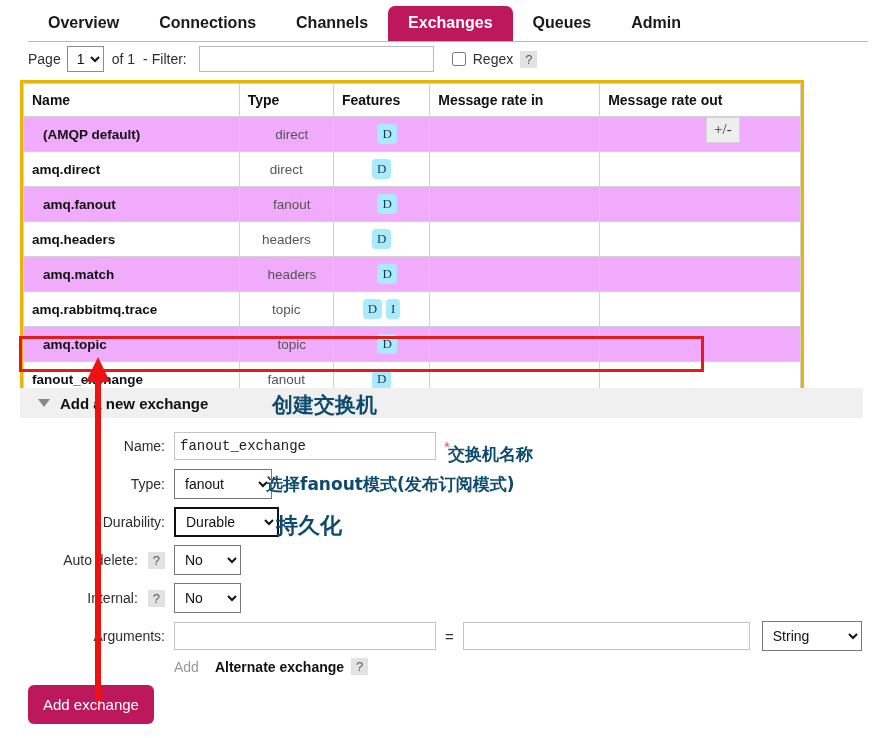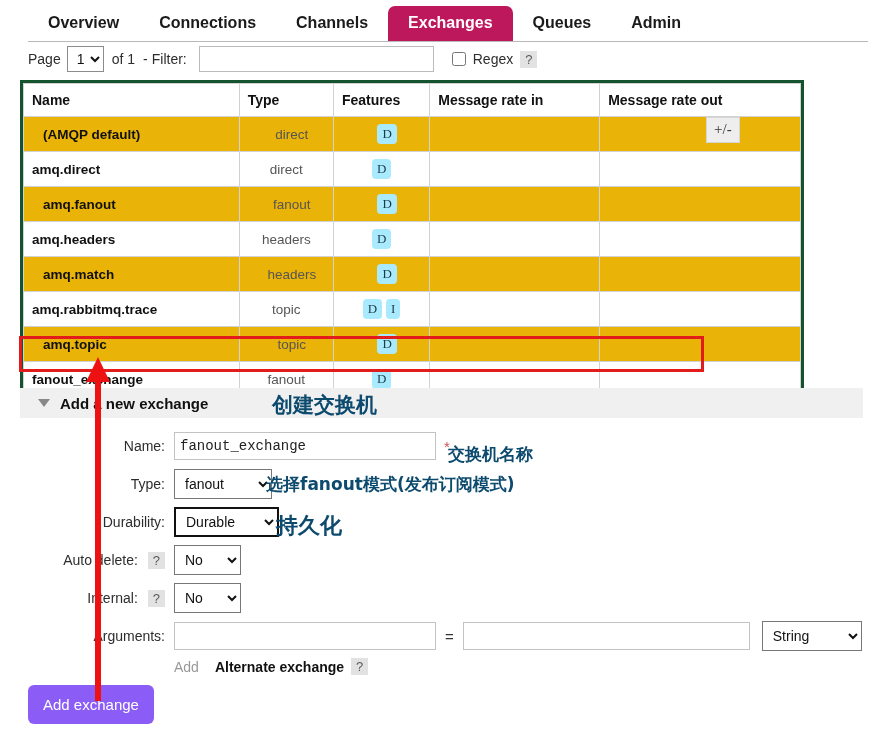--- a/index.html
+++ b/index.html
@@ -100,21 +100,21 @@
     line-height: 15px;
     padding: 1px 5px;
     margin-left: 7px;
   }
 
   
   #tablewrap {
     position: absolute;
     left: 20px; top: 80px;
     width: 784px;
-    border: 3px solid #14532d;
+    border: 3px solid #eab308;
     background: #ffffff;
     box-sizing: border-box;
   }
   table.ex {
     border-collapse: collapse;
     width: 100%;
     table-layout: fixed;
   }
   table.ex th {
     background: #ffffff;
@@ -125,21 +125,21 @@
     text-align: left;
     padding: 7px 8px;
     height: 18px;
   }
   table.ex td {
     border: 1px solid #d2d2d2;
     padding: 7px 8px;
     height: 18px;
     font-size: 13.5px;
   }
-  table.ex tr.odd td { background: #eab308; padding-left: 19px; }
+  table.ex tr.odd td { background: #f0abfc; padding-left: 19px; }
   table.ex tr.even td { background: #ffffff; }
   td.c-name { font-weight: bold; color: #111111; }
   td.c-type { text-align: center; color: #555555; }
   td.c-feat { text-align: center; }
   .badge {
     display: inline-block;
     background: #a9eaff;
     color: #1b3a44;
     font-size: 13px;
     line-height: 16px;
@@ -280,21 +280,21 @@
   }
   .alt-ex {
     font-size: 14px;
     font-weight: bold;
     color: #111111;
   }
 
   #addbtn {
     position: absolute;
     left: 28px; top: 685px;
-    background: #8b5cf6;
+    background: #be185d;
     color: #ffffff;
     border: none;
     border-radius: 6px;
     font-family: "Liberation Sans", sans-serif;
     font-size: 15px;
     padding: 11px 15px;
     cursor: pointer;
   }
 
   

